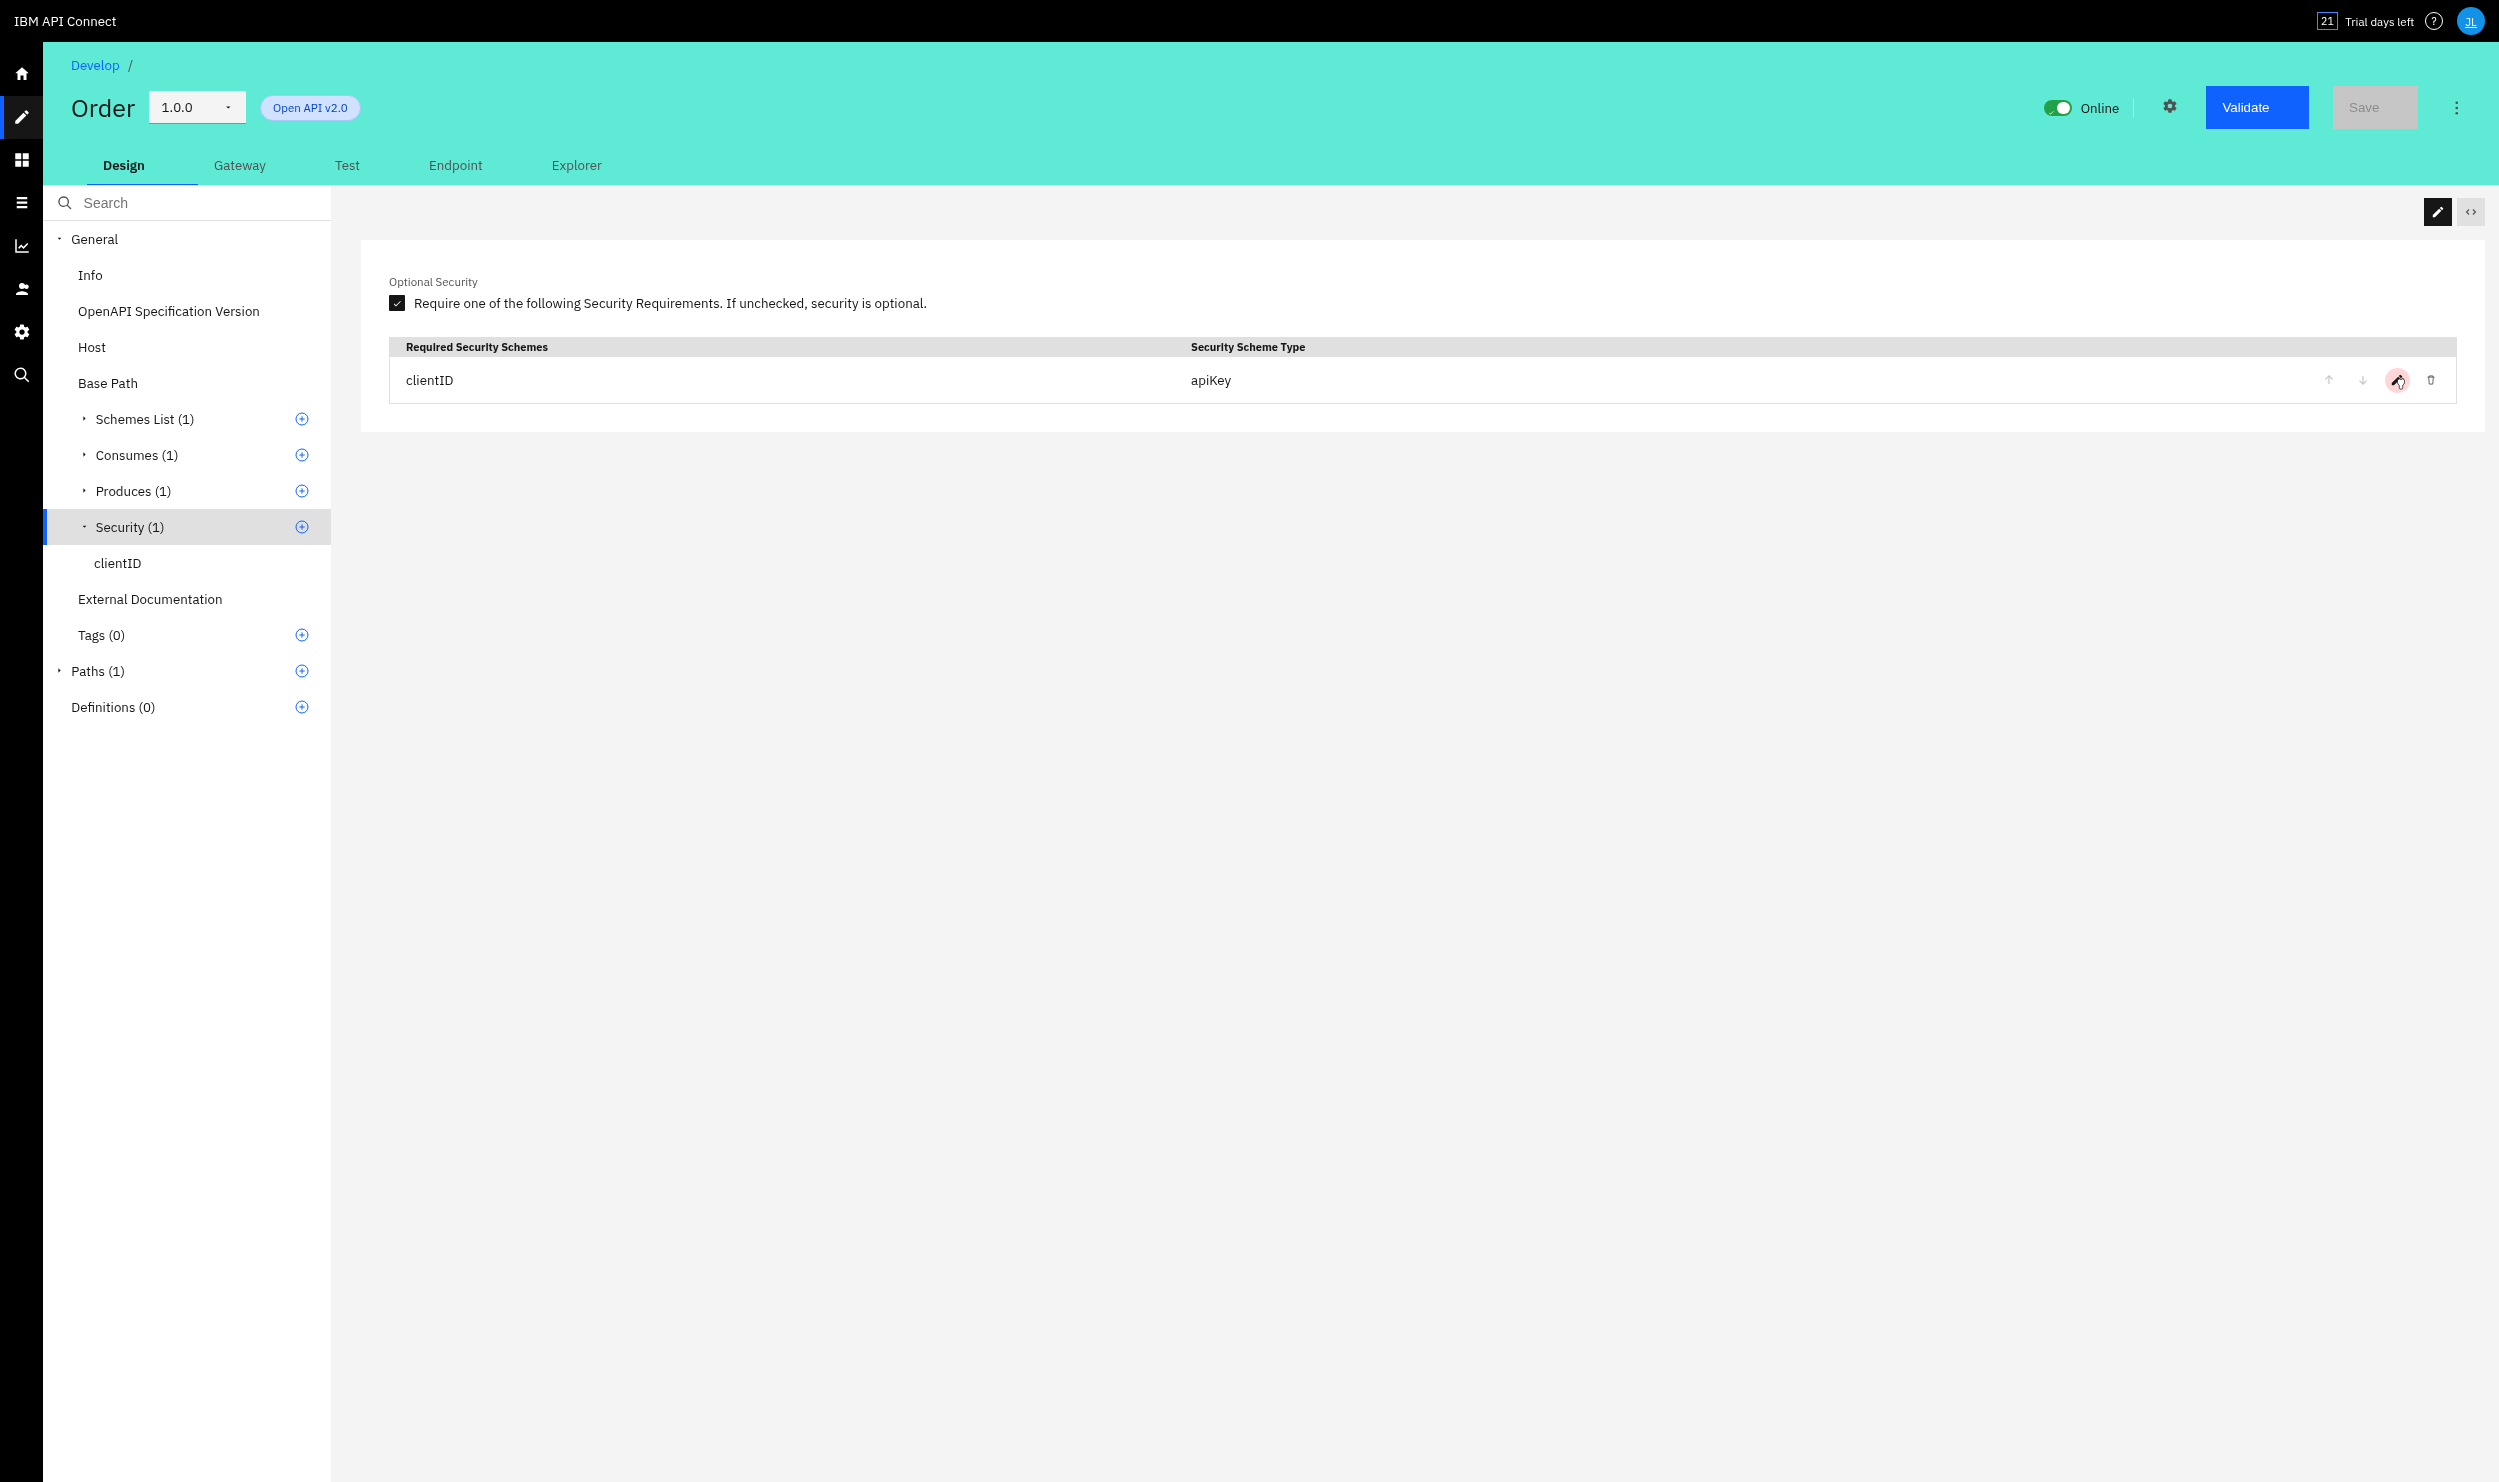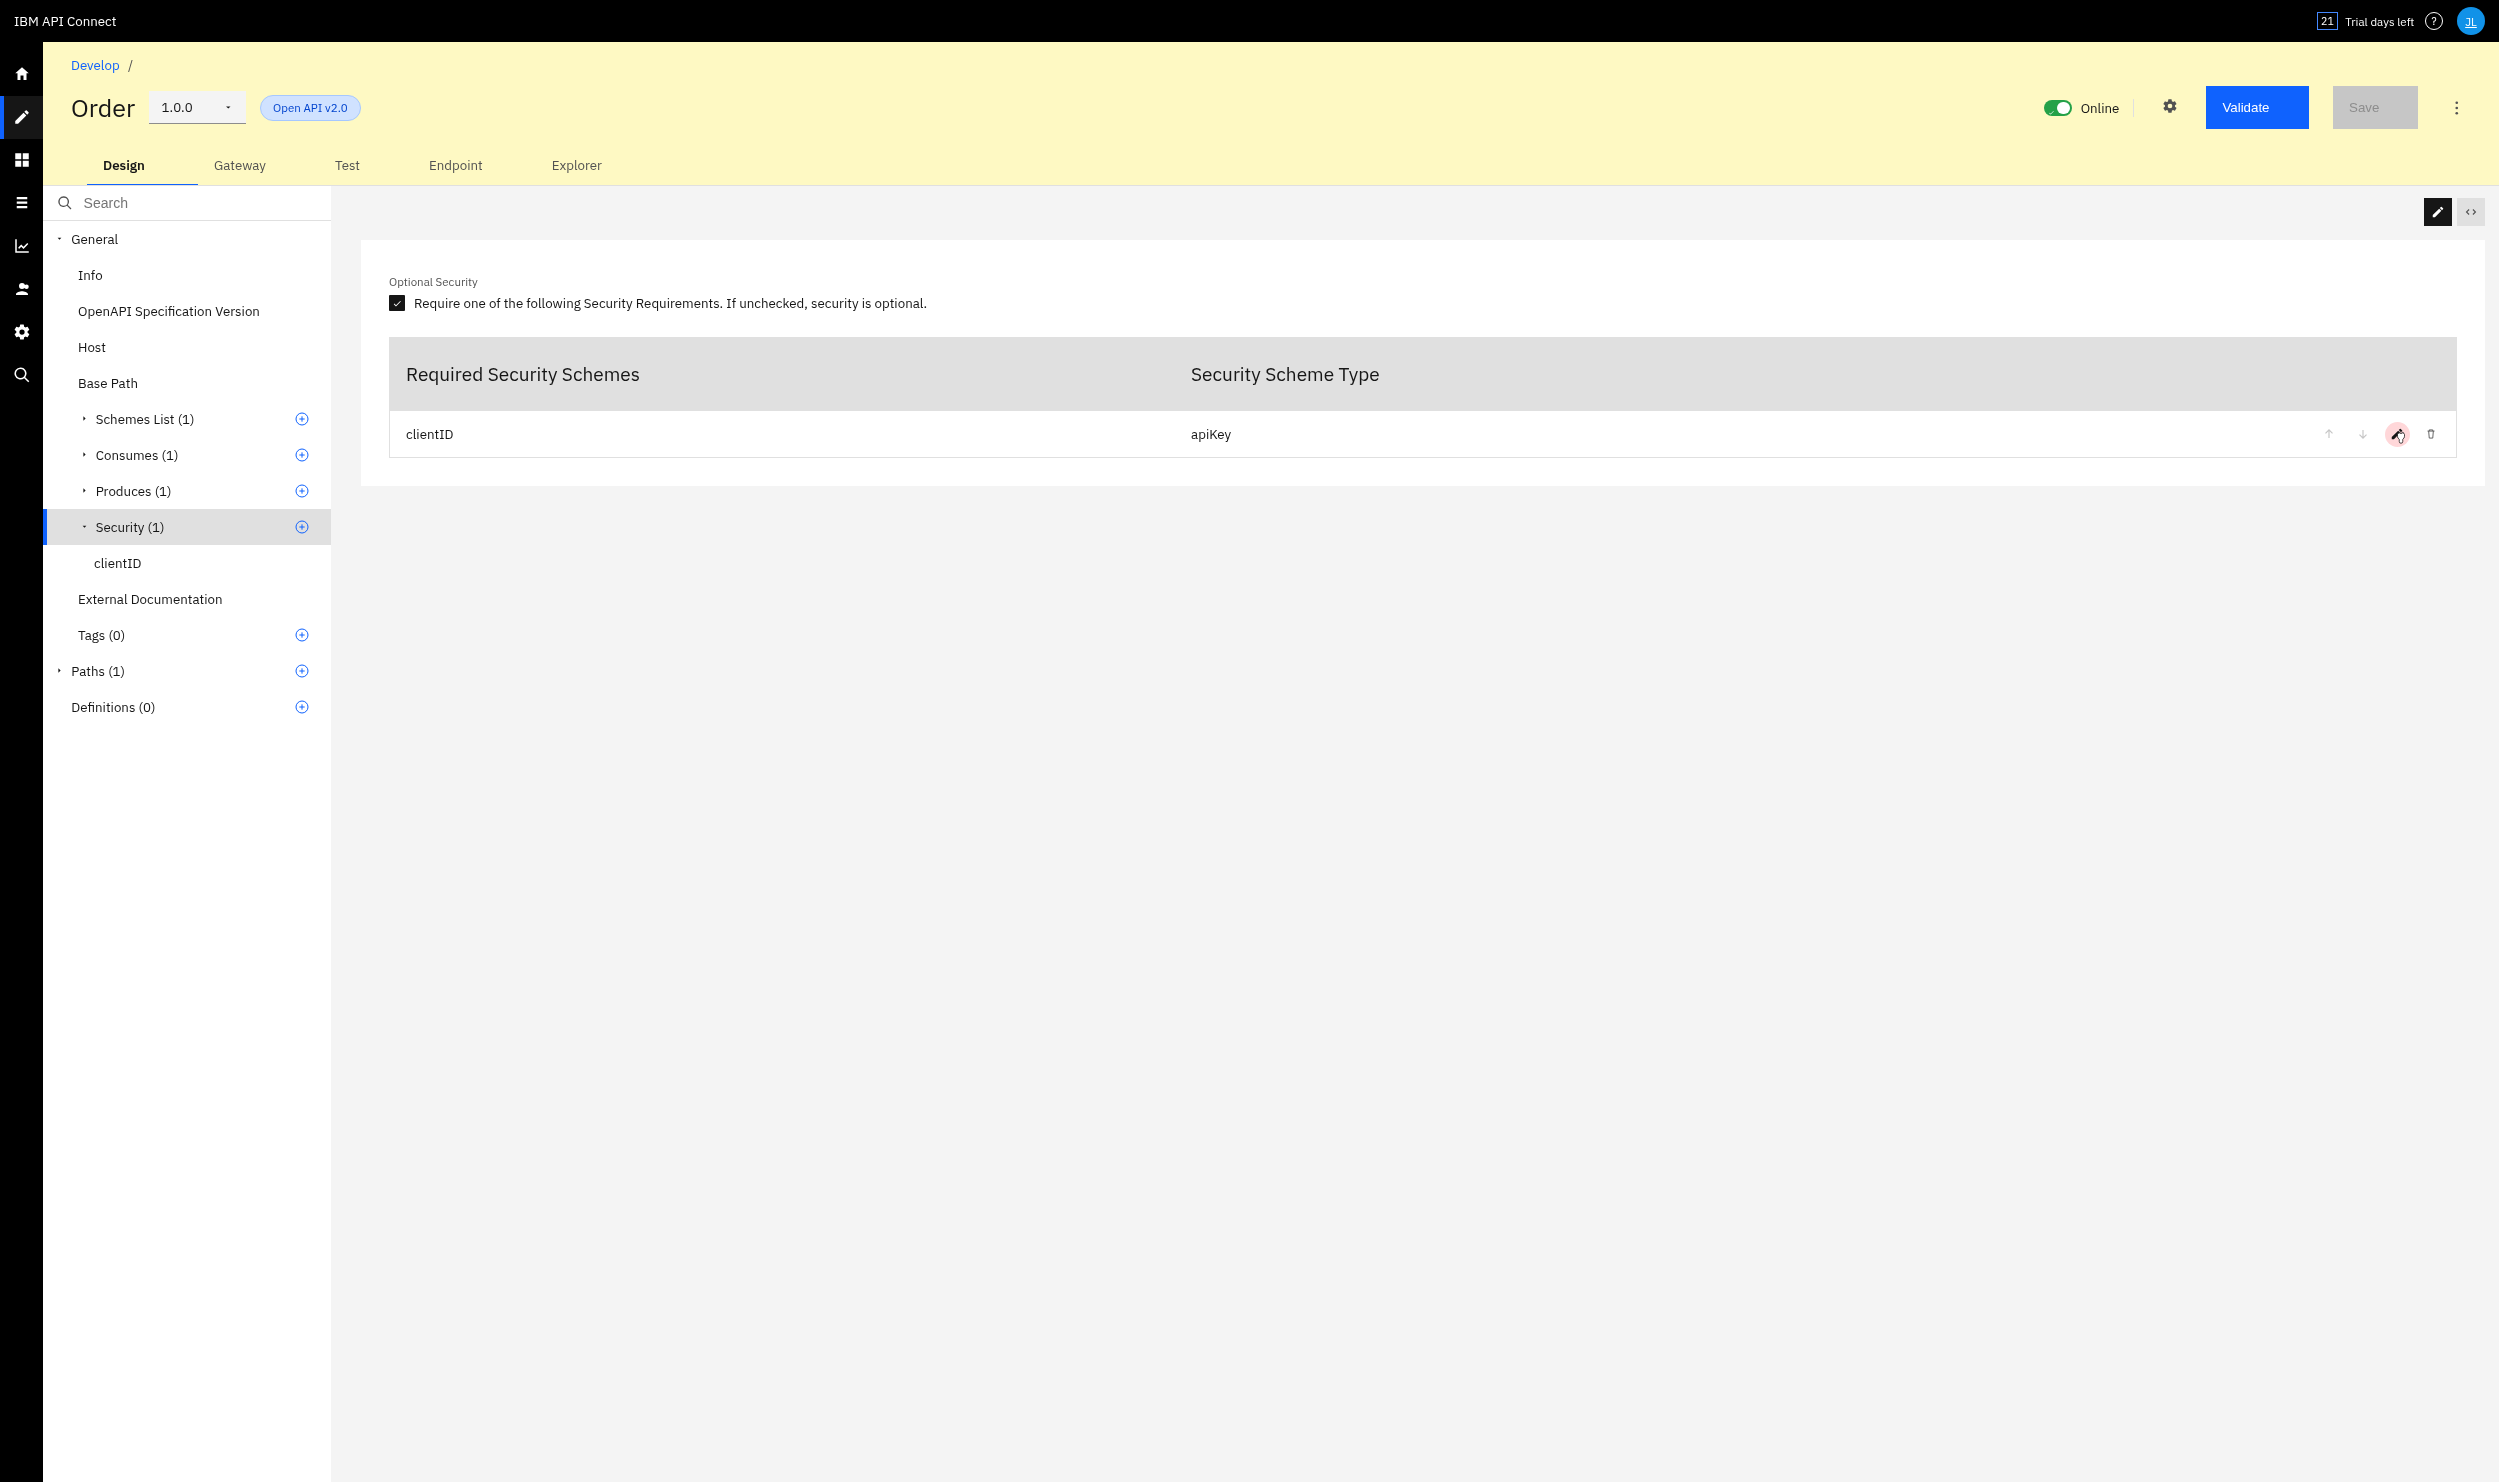--- a/index.html
+++ b/index.html
@@ -21,21 +21,21 @@
   .main-wrapper { flex: 1; display: flex; min-height: 0; }
 
   
   .leftrail { width: 43px; background: #000; display: flex; flex-direction: column; align-items: center; padding-top: 10.6px; gap: 0; flex-shrink: 0; }
   .leftrail-item { width: 43px; height: 43px; display: flex; align-items: center; justify-content: center; cursor: pointer; position: relative; }
   .leftrail-item.active { background: #161616; }
   .leftrail-item.active::before { content: ""; position: absolute; left: 0; top: 0; bottom: 0; width: 3.5px; background: #0f62fe; }
   .leftrail svg { width: 18px; height: 18px; fill: #fff; }
 
   
-  .content { flex: 1; background: #fef9c3; display: flex; flex-direction: column; min-height: 0; }
+  .content { flex: 1; background: #5eead4; display: flex; flex-direction: column; min-height: 0; }
 
   
   .crumbs { padding: 14px 28px 0; font-size: 13.3px; }
   .crumbs a { color: #0f62fe; text-decoration: none; }
   .crumbs .sep { color: #525252; margin: 0 5.3px; }
 
   
   .pagehead { display: flex; align-items: center; padding: 12.4px 28px 16px; gap: 14px; }
   .page-title { font-size: 25px; font-weight: 400; }
   .version-select { display: flex; align-items: center; gap: 30px; border-bottom: 0.9px solid #8d8d8d; background: #f4f4f4; padding: 7px 12.4px; cursor: pointer; font-size: 13.3px; }
@@ -96,21 +96,21 @@
   .card-head-spacer { flex:1; }
   .add-btn { display:flex; align-items:center; gap:30px; border:0.9px solid #0f62fe; color:#0f62fe; background:transparent; padding: 6.2px 12.4px; font-size:13.3px; cursor:pointer; }
 
   .field-label { font-size: 11.5px; color:#525252; margin:16px 0 5.3px; }
   .check-row { display:flex; align-items:center; gap:9px; font-size:13.3px; }
   .checkbox { width:16px; height:16px; background:#161616; border-radius:0.9px; display:flex; align-items:center; justify-content:center; }
   .checkbox svg { width:10.6px; height:10.6px; fill:#fff; }
 
   .tbl { margin-top: 25px; border:0.9px solid #e0e0e0; }
   .tbl-head { display:flex; background:#e0e0e0; }
-  .th { padding: 24px 16px; font-size: 19px; font-weight: 400; }
+  .th { padding: 2px 16px; font-size: 11px; font-weight: 700; }
   .tbl-row { display:flex; align-items:center; border-top:0.9px solid #e0e0e0; }
   .td { padding: 14px 16px; font-size: 13.3px; }
   .col1 { width: 38%; }
   .col2 { flex: 1; }
   .row-actions { display:flex; align-items:center; gap:9px; padding-right:12.4px; }
   .row-actions .icon-btn { width:25px; height:25px; display:flex; align-items:center; justify-content:center; cursor:pointer; border-radius:50%; }
   .icon-btn svg { width:14px; height:14px; }
   .icon-btn.disabled svg { stroke:#c6c6c6; fill:none; }
   .icon-btn.edit { background:#ffd7d9; }
   .icon-btn.edit svg { fill:#161616; stroke:none; }

